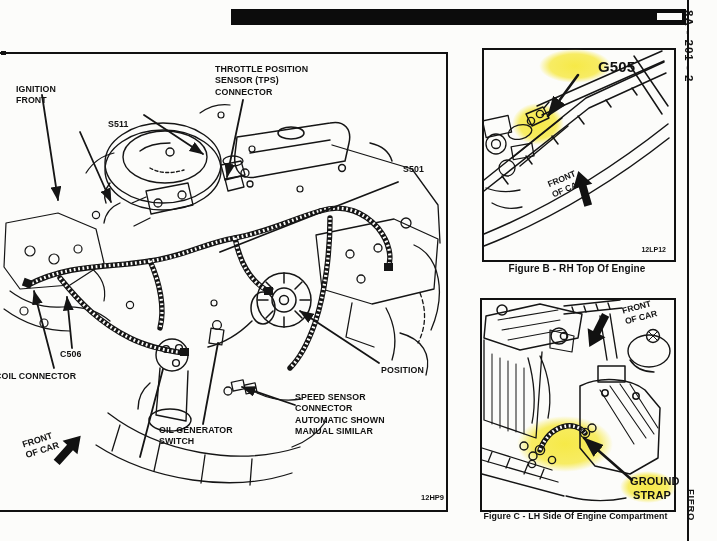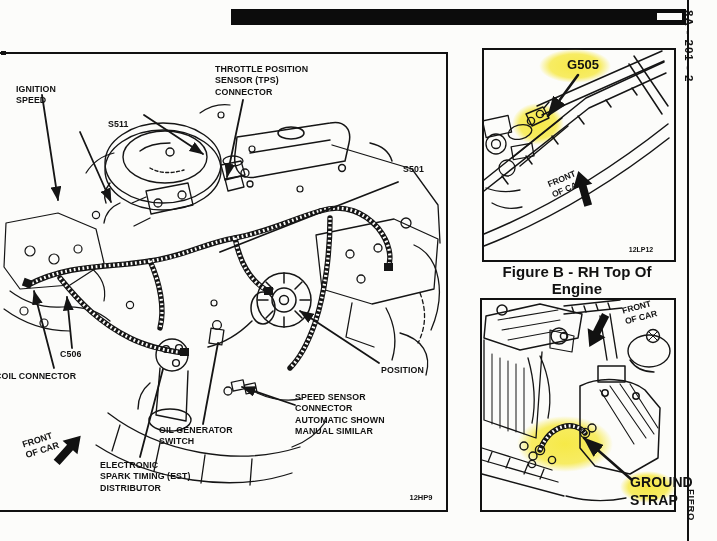--- a/index.html
+++ b/index.html
@@ -5,22 +5,22 @@
   html,body{margin:0;padding:0;background:#888;}
   .page{
     position:relative;width:717px;height:541px;background:#fcfcfa;
     overflow:hidden;font-family:"Liberation Sans",sans-serif;color:#111;
   }
   .abs{position:absolute;}
   .lbl{
     position:absolute;font-weight:700;font-size:8.8px;line-height:1.28;
     letter-spacing:0.1px;white-space:pre-line;color:#111;
   }
-  .code{position:absolute;font-weight:700;font-size:7.5px;color:#111;text-align:center;}
-  .caption{position:absolute;font-weight:700;font-size:15px;color:#111;text-align:center;letter-spacing:0.1px;}
+  .code{position:absolute;font-weight:700;font-size:7.5px;color:#111;text-align:right;}
+  .caption{position:absolute;font-weight:700;font-size:10px;color:#111;text-align:center;letter-spacing:0.1px;}
   .foc{position:absolute;font-weight:700;font-size:9px;line-height:1.25;white-space:pre-line;color:#111;transform-origin:left top;}
   .title{
     position:absolute;left:2px;top:6px;font-weight:700;font-size:13.8px;
     letter-spacing:0.2px;color:#111;
   }
   .redact{position:absolute;left:231px;top:9px;width:453px;height:14px;background:#0c0c0c;border:1px solid #0c0c0c;}
   .redact .gap{position:absolute;right:3px;top:3px;width:25px;height:7px;background:#fcfcfa;}
   .figA-frame{
     position:absolute;left:0;top:52px;width:446px;height:456px;
     border-top:2px solid #111;border-right:2px solid #111;border-bottom:2px solid #111;
@@ -202,31 +202,28 @@
       <path d="M295,352 L242,334" marker-end="url(#ah)"></path>
       <path d="M379,310 L300,258" marker-end="url(#ah)"></path>
     </g>
 
     <g transform="translate(66,399) rotate(42)">
       <path d="M-4,14 L-4,-6 L-10,-6 L0,-22 L10,-6 L4,-6 L4,14 Z" fill="#111"></path>
     </g>
   </svg>
 
   <div class="lbl" style="left:16px;top:84px;">IGNITION
-SPEED</div>
+FRONT</div>
   <div class="lbl" style="left:215px;top:64px;">THROTTLE POSITION
 SENSOR (TPS)
 CONNECTOR</div>
   <div class="lbl" style="left:64px;top:119px;margin-left:44px;">S511</div>
   <div class="lbl" style="left:403px;top:164px;">S501</div>
   <div class="lbl" style="left:60px;top:349px;">C506</div>
   <div class="lbl" style="left:-5px;top:371px;">COIL CONNECTOR</div>
-  <div class="lbl" style="left:100px;top:460px;">ELECTRONIC
-SPARK TIMING (EST)
-DISTRIBUTOR</div>
   <div class="lbl" style="left:159px;top:425px;">OIL GENERATOR
 SWITCH</div>
   <div class="lbl" style="left:295px;top:392px;">SPEED SENSOR
 CONNECTOR
 AUTOMATIC SHOWN
 MANUAL SIMILAR</div>
   <div class="lbl" style="left:381px;top:365px;">POSITION</div>
   <div class="foc" style="left:21px;top:440px;transform:rotate(-18deg);">FRONT
 OF CAR</div>
   <div class="code" style="left:398px;top:493px;width:46px;">12HP9</div>
@@ -273,21 +270,21 @@
       <circle cx="58" cy="66" r="3.6"></circle>
       <path d="M62,60 l5,-6"></path>
     </g>
 
     <path class="ink" stroke-width="2.6" d="M96,27 L66,68" marker-end="url(#ah)"></path>
 
     <g transform="translate(104,150) rotate(-16)">
       <path d="M-4,8 L-4,-12 L-10,-12 L0,-28 L10,-12 L4,-12 L4,8 Z" fill="#111"></path>
     </g>
   </svg>
-  <div class="lbl" style="left:567px;top:57px;font-size:13px;">G505</div>
+  <div class="lbl" style="left:598px;top:57px;font-size:15px;">G505</div>
   <div class="foc" style="left:546px;top:180px;transform:rotate(-23deg);font-size:8.6px;">FRONT
 OF CAR</div>
   <div class="code" style="left:616px;top:246px;width:50px;font-size:7px;">12LP12</div>
   <div class="caption" style="left:482px;top:263px;width:190px;">Figure B - RH Top Of Engine</div>
 
   <div class="figC-frame"></div>
   <svg style="left:480px;top:298px;" width="192" height="210" viewBox="0 0 192 210">
     <ellipse cx="85" cy="146" rx="48" ry="28" fill="url(#yg)"></ellipse>
     <ellipse cx="168" cy="189" rx="28" ry="16" fill="url(#yg)"></ellipse>
 
@@ -349,16 +346,17 @@
     </g>
 
     <path class="ink" stroke-width="2.6" d="M152,182 L104,140" marker-end="url(#ah)"></path>
 
     <g transform="translate(122,24) rotate(207)">
       <path d="M-4,8 L-4,-12 L-10,-12 L0,-28 L10,-12 L4,-12 L4,8 Z" fill="#111"></path>
     </g>
   </svg>
   <div class="foc" style="left:621px;top:306px;transform:rotate(-15deg);font-size:8.6px;">FRONT
 OF CAR</div>
-  <div class="lbl" style="left:630px;top:474px;font-size:14px;text-align:center;width:44px;">GROUND
+  <div class="lbl" style="left:630px;top:474px;font-size:11px;text-align:center;width:44px;">GROUND
 STRAP</div>
+  <div class="caption" style="left:468px;top:511px;width:215px;font-size:8.8px;">Figure C - LH Side Of Engine Compartment</div>
 
 </div>
 
 </body></html>

